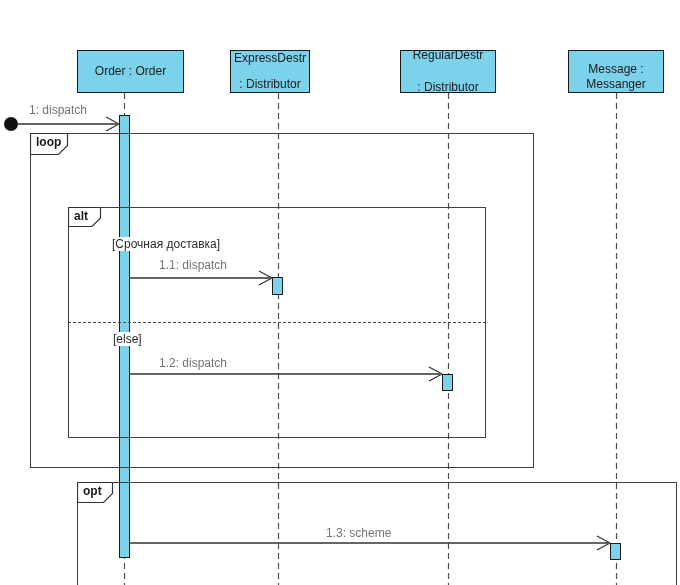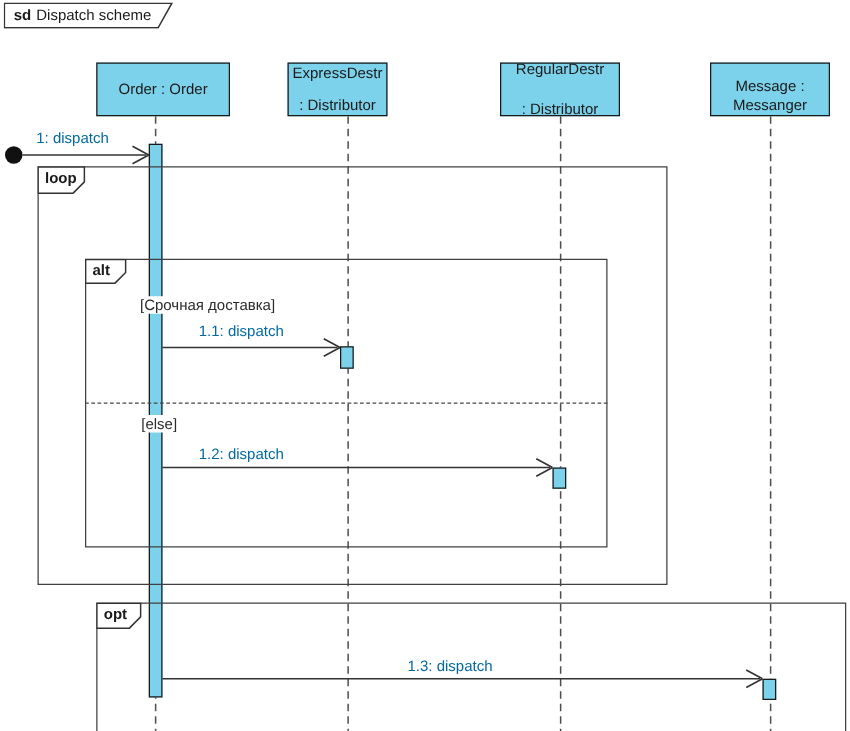--- a/index.html
+++ b/index.html
@@ -11,44 +11,38 @@
   .head{position:absolute;background:#7dd2eb;border:1.5px solid #1a1a1a;box-sizing:border-box;
         display:flex;flex-direction:column;align-items:center;justify-content:center;
         font-size:12px;line-height:15px;z-index:2;text-align:center;}
   .frame{position:absolute;border:1px solid #404040;box-sizing:border-box;z-index:3;background:transparent;}
   .divider{position:absolute;border-top:1px dashed #474747;z-index:3;height:0;}
   .fraglabel{position:absolute;z-index:4;font-weight:bold;font-size:12px;}
   .fraglabel svg{position:absolute;left:0;top:0;display:block;}
   .fraglabel .lbl{position:absolute;left:6px;top:2px;}
   .guard{position:absolute;background:#ffffff;padding:0 2px;font-size:12px;color:#2b2b2b;
          z-index:5;white-space:nowrap;}
-  .msg{position:absolute;font-size:12px;color:#0369a1;z-index:5;white-space:nowrap;background:#fff;padding:0 1px;}
+  .msg{position:absolute;font-size:12px;color:#737373;z-index:5;white-space:nowrap;background:#fff;padding:0 1px;}
   .layer-arrows{z-index:4;pointer-events:none;}
   .title-tab{position:absolute;left:3px;top:2px;width:140px;height:21px;z-index:6;font-size:12px;}
   .title-tab .txt{position:absolute;left:8px;top:3px;white-space:nowrap;}
   .title-tab .kw{font-weight:bold;margin-right:4px;}
 </style>
 </head>
 <body>
 
 <div class="canvas">
 
   <svg class="layer layer-lifelines" width="680" height="585">
     <line x1="124.5" y1="93" x2="124.5" y2="585" stroke="#4d4d4d" stroke-width="1.2" stroke-dasharray="6,4"></line>
     <line x1="278.5" y1="93" x2="278.5" y2="585" stroke="#4d4d4d" stroke-width="1.2" stroke-dasharray="6,4"></line>
     <line x1="448.5" y1="93" x2="448.5" y2="585" stroke="#4d4d4d" stroke-width="1.2" stroke-dasharray="6,4"></line>
     <line x1="616.5" y1="93" x2="616.5" y2="585" stroke="#4d4d4d" stroke-width="1.2" stroke-dasharray="6,4"></line>
   </svg>
 
-  <div class="title-tab">
-    <svg width="140" height="21">
-      <path d="M0.5,0.5 H134.5 L123.5,20.2 H0.5 Z" fill="#ffffff" stroke="#333" stroke-width="1.2"></path>
-    </svg>
-    <span class="txt"><span class="kw">sd</span><span>Dispatch scheme</span></span>
-  </div>
 
   <div class="head" style="left:77px;top:50px;width:107px;height:43px;">
     <span>Order : Order</span>
   </div>
   <div class="head" style="left:230px;top:50px;width:80px;height:43px;justify-content:space-between;">
     <span>ExpressDestr</span>
     <span>: Distributor</span>
   </div>
   <div class="head" style="left:400px;top:50px;width:96px;height:43px;gap:17px;">
     <span>RegularDestr</span>
@@ -87,21 +81,21 @@
     </svg>
     <span class="lbl">opt</span>
   </div>
 
   <div class="guard" style="left:110px;top:237px;">[Срочная доставка]</div>
   <div class="guard" style="left:111px;top:332px;">[else]</div>
 
   <div class="msg" style="left:28px;top:103px;">1: dispatch</div>
   <div class="msg" style="left:158px;top:258px;">1.1: dispatch</div>
   <div class="msg" style="left:158px;top:356px;">1.2: dispatch</div>
-  <div class="msg" style="left:325px;top:526px;">1.3: dispatch</div>
+  <div class="msg" style="left:325px;top:526px;">1.3: scheme</div>
 
   <svg class="layer layer-arrows" width="680" height="585">
     <circle cx="11" cy="124" r="7" fill="#111"></circle>
     <line x1="18" y1="124" x2="117" y2="124" stroke="#333" stroke-width="1.3"></line>
     <path d="M119,124 L106,117 M119,124 L106,131" stroke="#333" stroke-width="1.3" fill="none"></path>
 
     <line x1="130" y1="278" x2="270" y2="278" stroke="#333" stroke-width="1.3"></line>
     <path d="M272,278 L259,271 M272,278 L259,285" stroke="#333" stroke-width="1.3" fill="none"></path>
 
     <line x1="130" y1="374" x2="440" y2="374" stroke="#333" stroke-width="1.3"></line>

